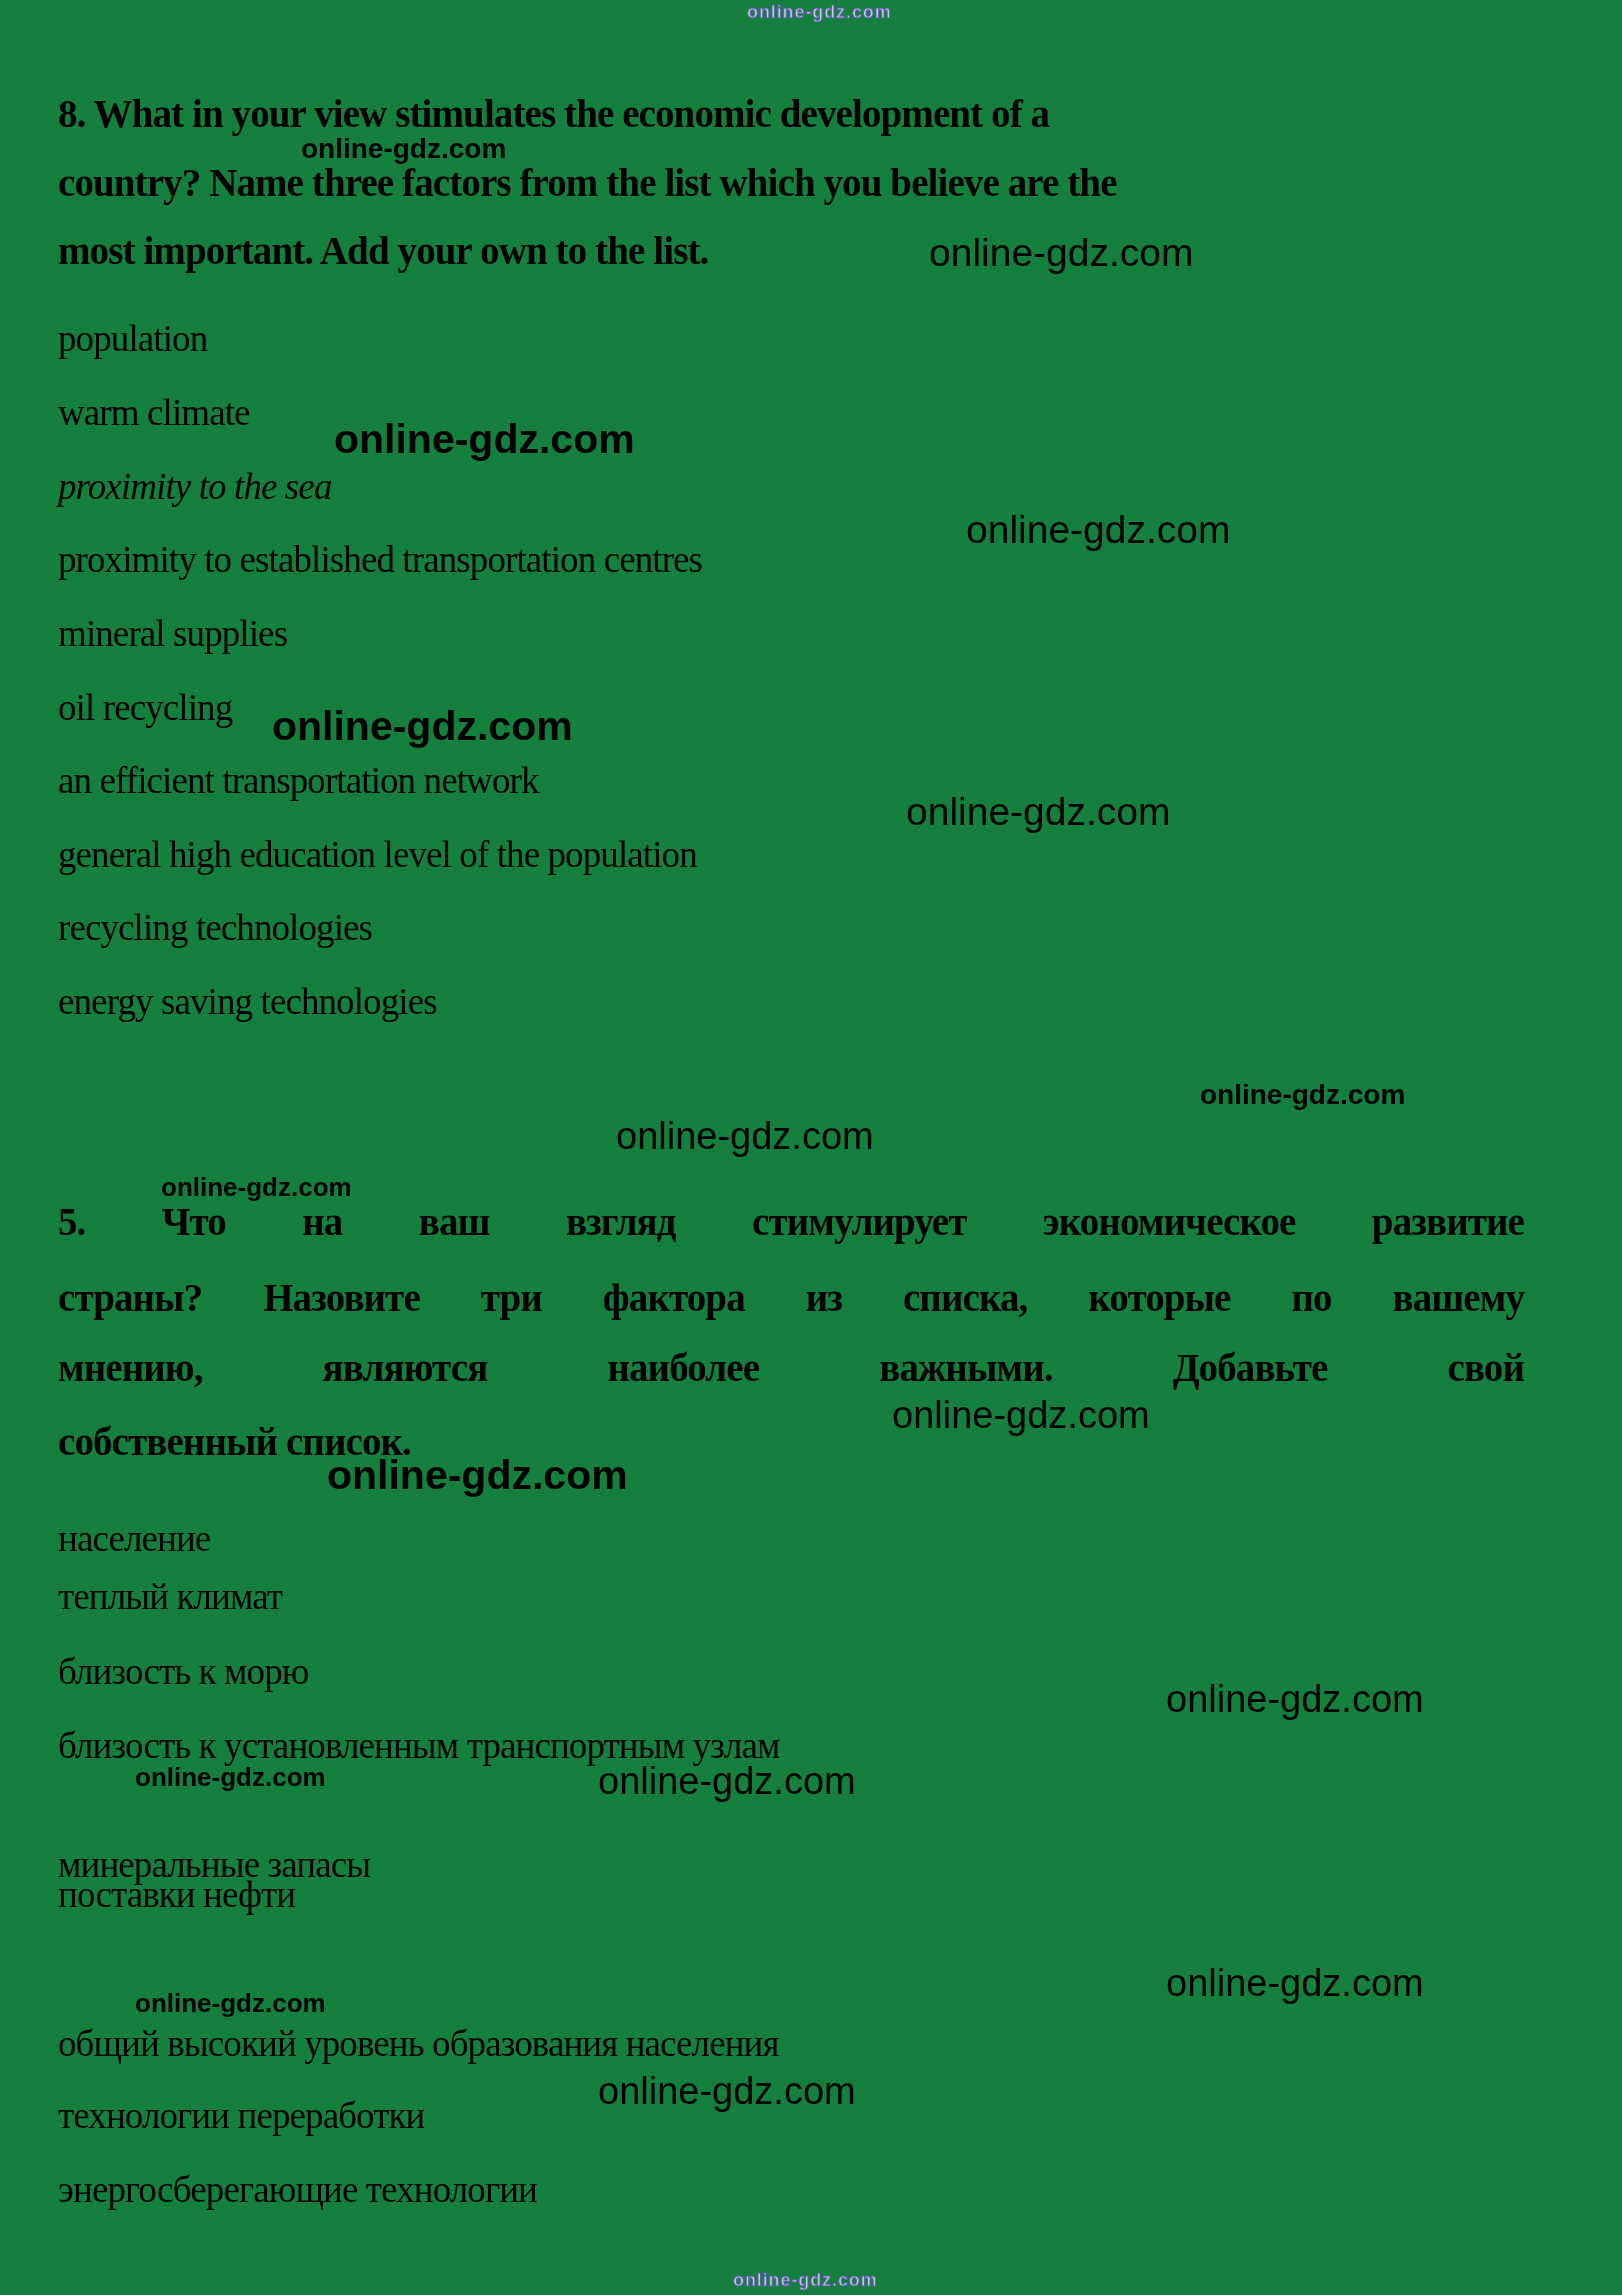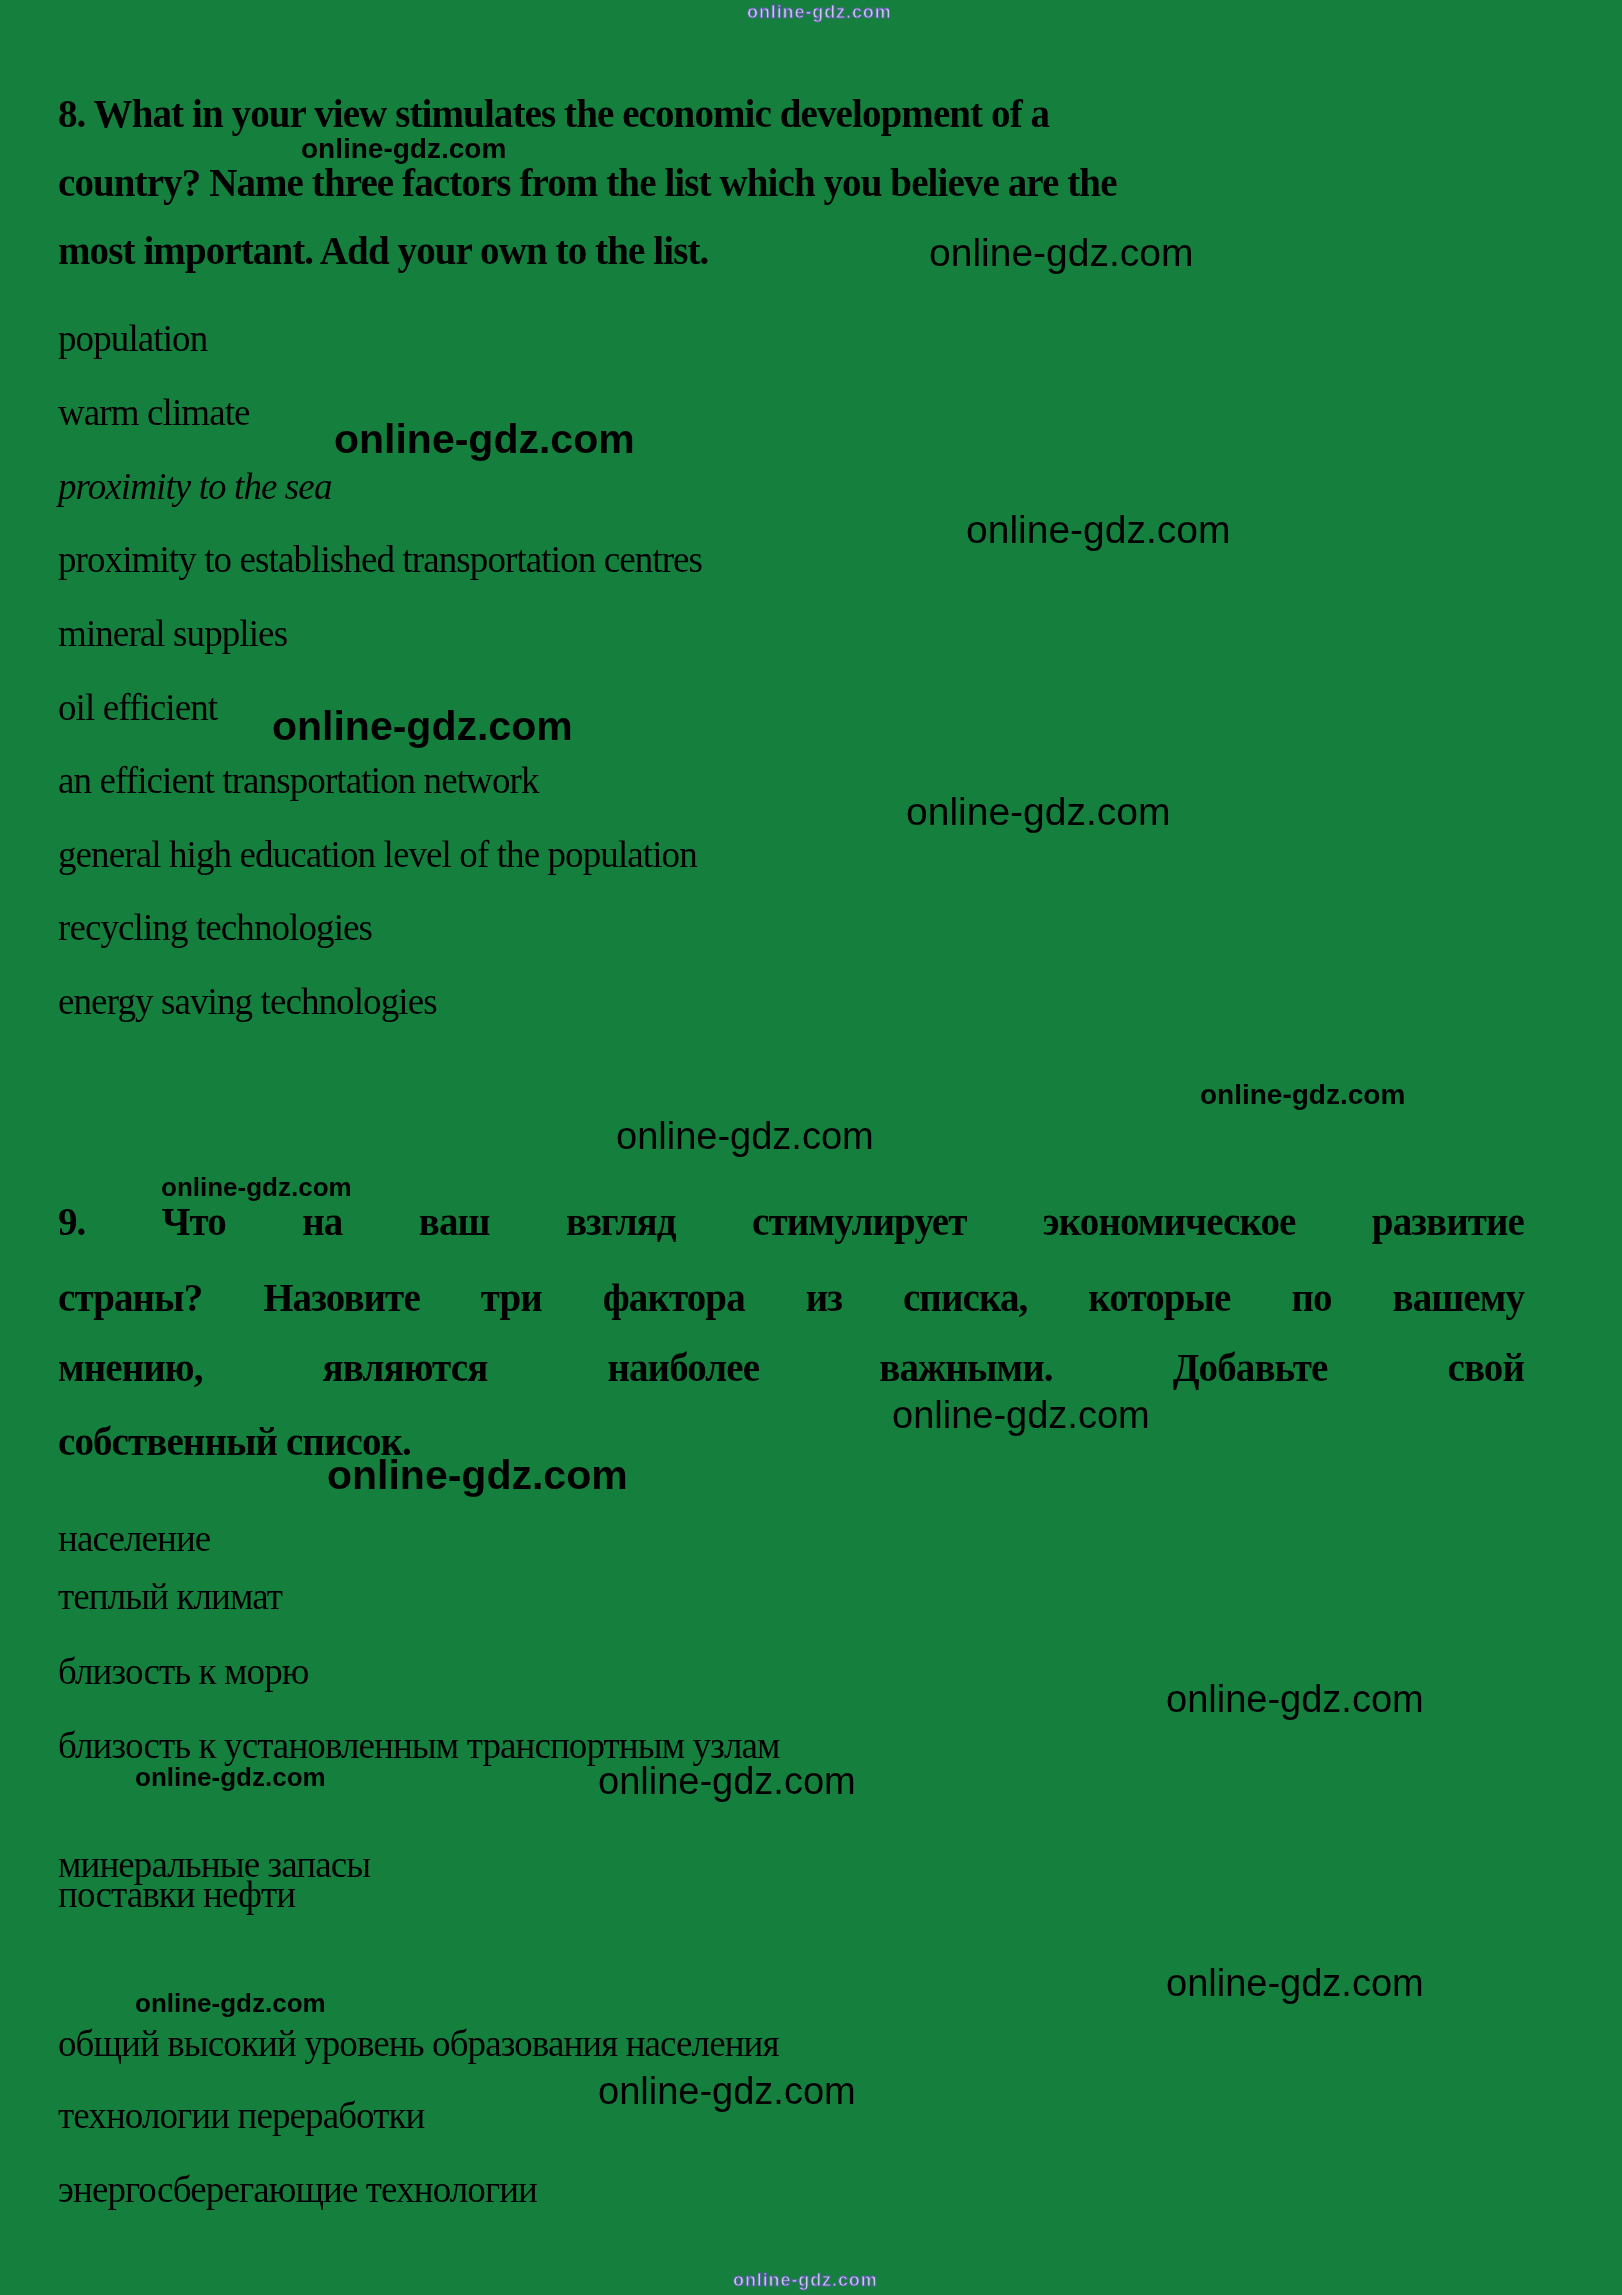--- a/index.html
+++ b/index.html
@@ -72,36 +72,36 @@
   <div class="h-line" style="top:229px;">most important. Add your own to the list.</div>
 
   <span class="wm wm-sm" style="left:301px;top:135px;">online-gdz.com</span>
   <span class="wm wm-xl" style="left:929px;top:233px;">online-gdz.com</span>
 
   <div class="li-item" style="top:319px;">population</div>
   <div class="li-item" style="top:393px;">warm climate</div>
   <div class="li-item" style="top:467px;font-style:italic;">proximity to the sea</div>
   <div class="li-item" style="top:540px;">proximity to established transportation centres</div>
   <div class="li-item" style="top:614px;">mineral supplies</div>
-  <div class="li-item" style="top:688px;">oil efficient</div>
+  <div class="li-item" style="top:688px;">oil recycling</div>
   <div class="li-item" style="top:761px;">an efficient transportation network</div>
   <div class="li-item" style="top:835px;">general high education level of the population</div>
   <div class="li-item" style="top:908px;">recycling technologies</div>
   <div class="li-item" style="top:982px;">energy saving technologies</div>
 
   <span class="wm wm-lg" style="left:334px;top:419px;">online-gdz.com</span>
   <span class="wm wm-xl" style="left:966px;top:510px;">online-gdz.com</span>
   <span class="wm wm-lg" style="left:272px;top:706px;">online-gdz.com</span>
   <span class="wm wm-xl" style="left:906px;top:792px;">online-gdz.com</span>
 
   <span class="wm wm-sm" style="left:1200px;top:1081px;">online-gdz.com</span>
   <span class="wm wm-md" style="left:616px;top:1117px;">online-gdz.com</span>
   <span class="wm wm-sm" style="left:161px;top:1174px;font-size:26px;">online-gdz.com</span>
 
-  <div class="h-line just" style="top:1200px;">9. Что на ваш взгляд стимулирует экономическое развитие</div>
+  <div class="h-line just" style="top:1200px;">5. Что на ваш взгляд стимулирует экономическое развитие</div>
   <div class="h-line just" style="top:1276px;">страны? Назовите три фактора из списка, которые по вашему</div>
   <div class="h-line last" style="top:1420px;">собственный список.</div>
   <div class="h-line just" style="top:1346px;">мнению, являются наиболее важными. Добавьте свой</div>
 
   <span class="wm wm-md" style="left:892px;top:1396px;">online-gdz.com</span>
   <span class="wm wm-lg" style="left:327px;top:1455px;">online-gdz.com</span>
 
   <div class="li-item" style="top:1503px;margin-top:16px;">население</div>
   <div class="li-item" style="top:1577px;">теплый климат</div>
   <div class="li-item" style="top:1652px;">близость к морю</div>

